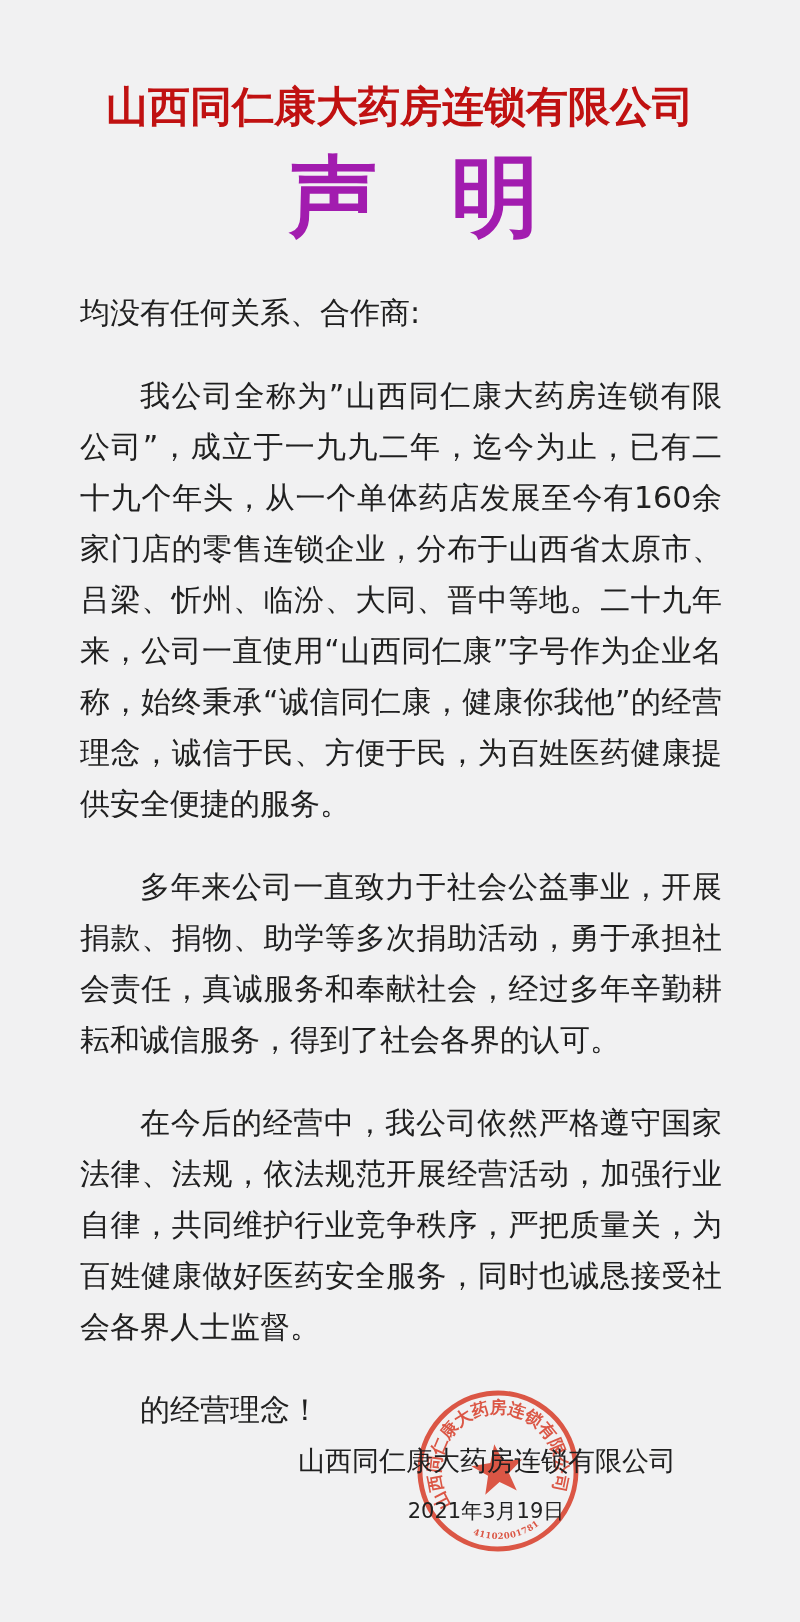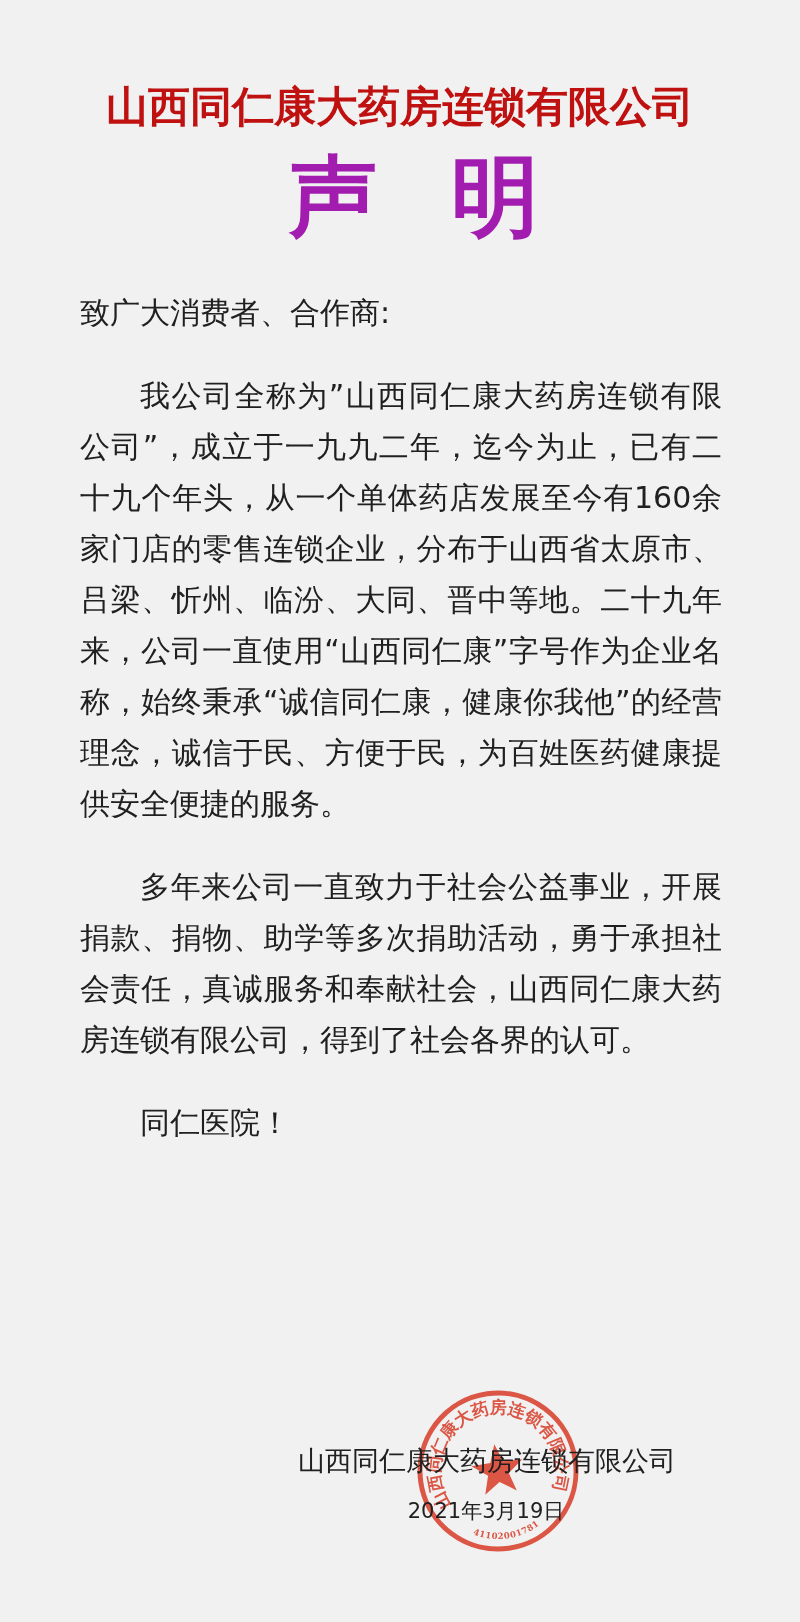--- a/index.html
+++ b/index.html
@@ -92,24 +92,25 @@
 </head>
 <body>
 
 <div class="page">
 
   <h1 class="company-title">山西同仁康大药房连锁有限公司</h1>
 
   <h2 class="statement-title">声明</h2>
 
   <div class="body-text">
-    <p>致广大消费者、合作商:</p>
+    <p>均没有任何关系、合作商:</p>
     <p class="indent">我公司全称为”山西同仁康大药房连锁有限公司”，成立于一九九二年，迄今为止，已有二十九个年头，从一个单体药店发展至今有160余家门店的零售连锁企业，分布于山西省太原市、吕梁、忻州、临汾、大同、晋中等地。二十九年来，公司一直使用“山西同仁康”字号作为企业名称，始终秉承“诚信同仁康，健康你我他”的经营理念，诚信于民、方便于民，为百姓医药健康提供安全便捷的服务。</p>
-    <p class="indent">多年来公司一直致力于社会公益事业，开展捐款、捐物、助学等多次捐助活动，勇于承担社会责任，真诚服务和奉献社会，山西同仁康大药房连锁有限公司，得到了社会各界的认可。</p>
-    <p class="indent">同仁医院！</p>
+    <p class="indent">多年来公司一直致力于社会公益事业，开展捐款、捐物、助学等多次捐助活动，勇于承担社会责任，真诚服务和奉献社会，经过多年辛勤耕耘和诚信服务，得到了社会各界的认可。</p>
+    <p class="indent">在今后的经营中，我公司依然严格遵守国家法律、法规，依法规范开展经营活动，加强行业自律，共同维护行业竞争秩序，严把质量关，为百姓健康做好医药安全服务，同时也诚恳接受社会各界人士监督。</p>
+    <p class="indent">的经营理念！</p>
   </div>
 
   <svg class="seal" viewBox="0 0 200 200">
     <g transform="rotate(-8 100 100)" fill="#d8402c" stroke="none">
       <circle cx="100" cy="100" r="78" fill="none" stroke="#d8402c" stroke-width="5"></circle>
       <defs>
         <path id="seal-arc" d="M 47.4 124.5 A 58 58 0 1 1 152.6 124.5" fill="none"></path>
         <path id="seal-bottom-arc" d="M 66 158.9 A 68 68 0 0 0 134 158.9" fill="none"></path>
       </defs>
       <text class="seal-arc-text">

